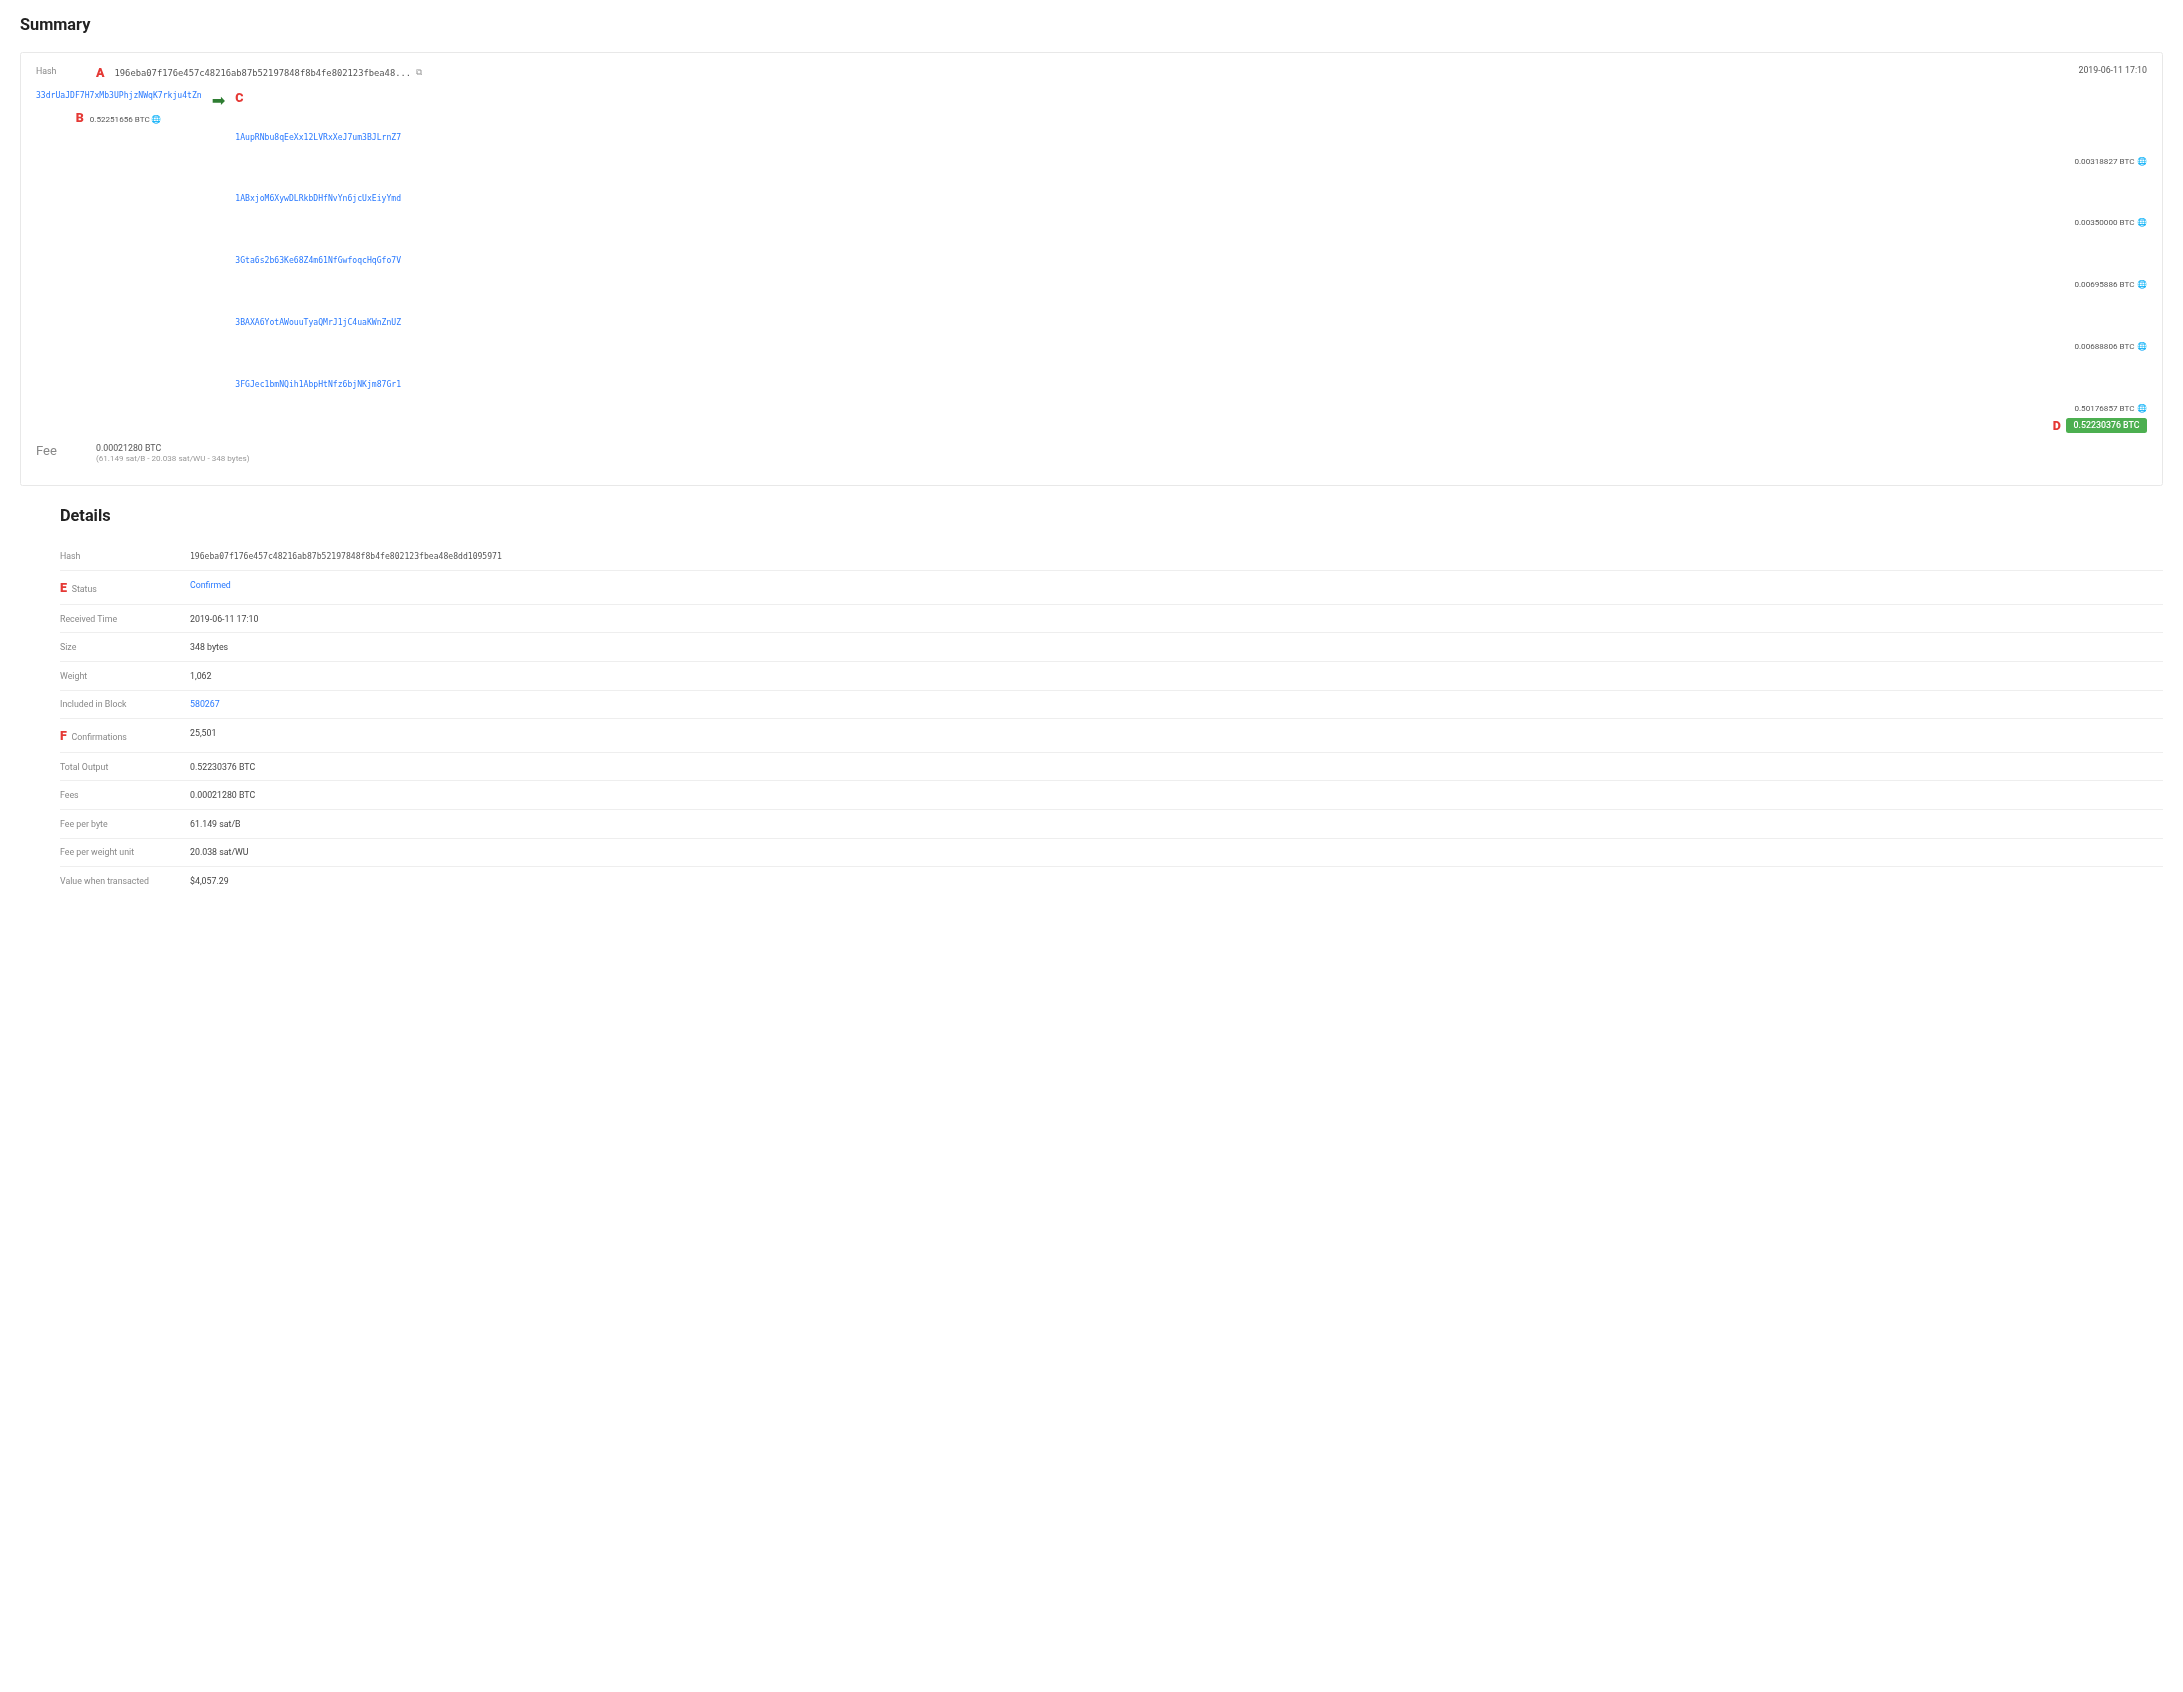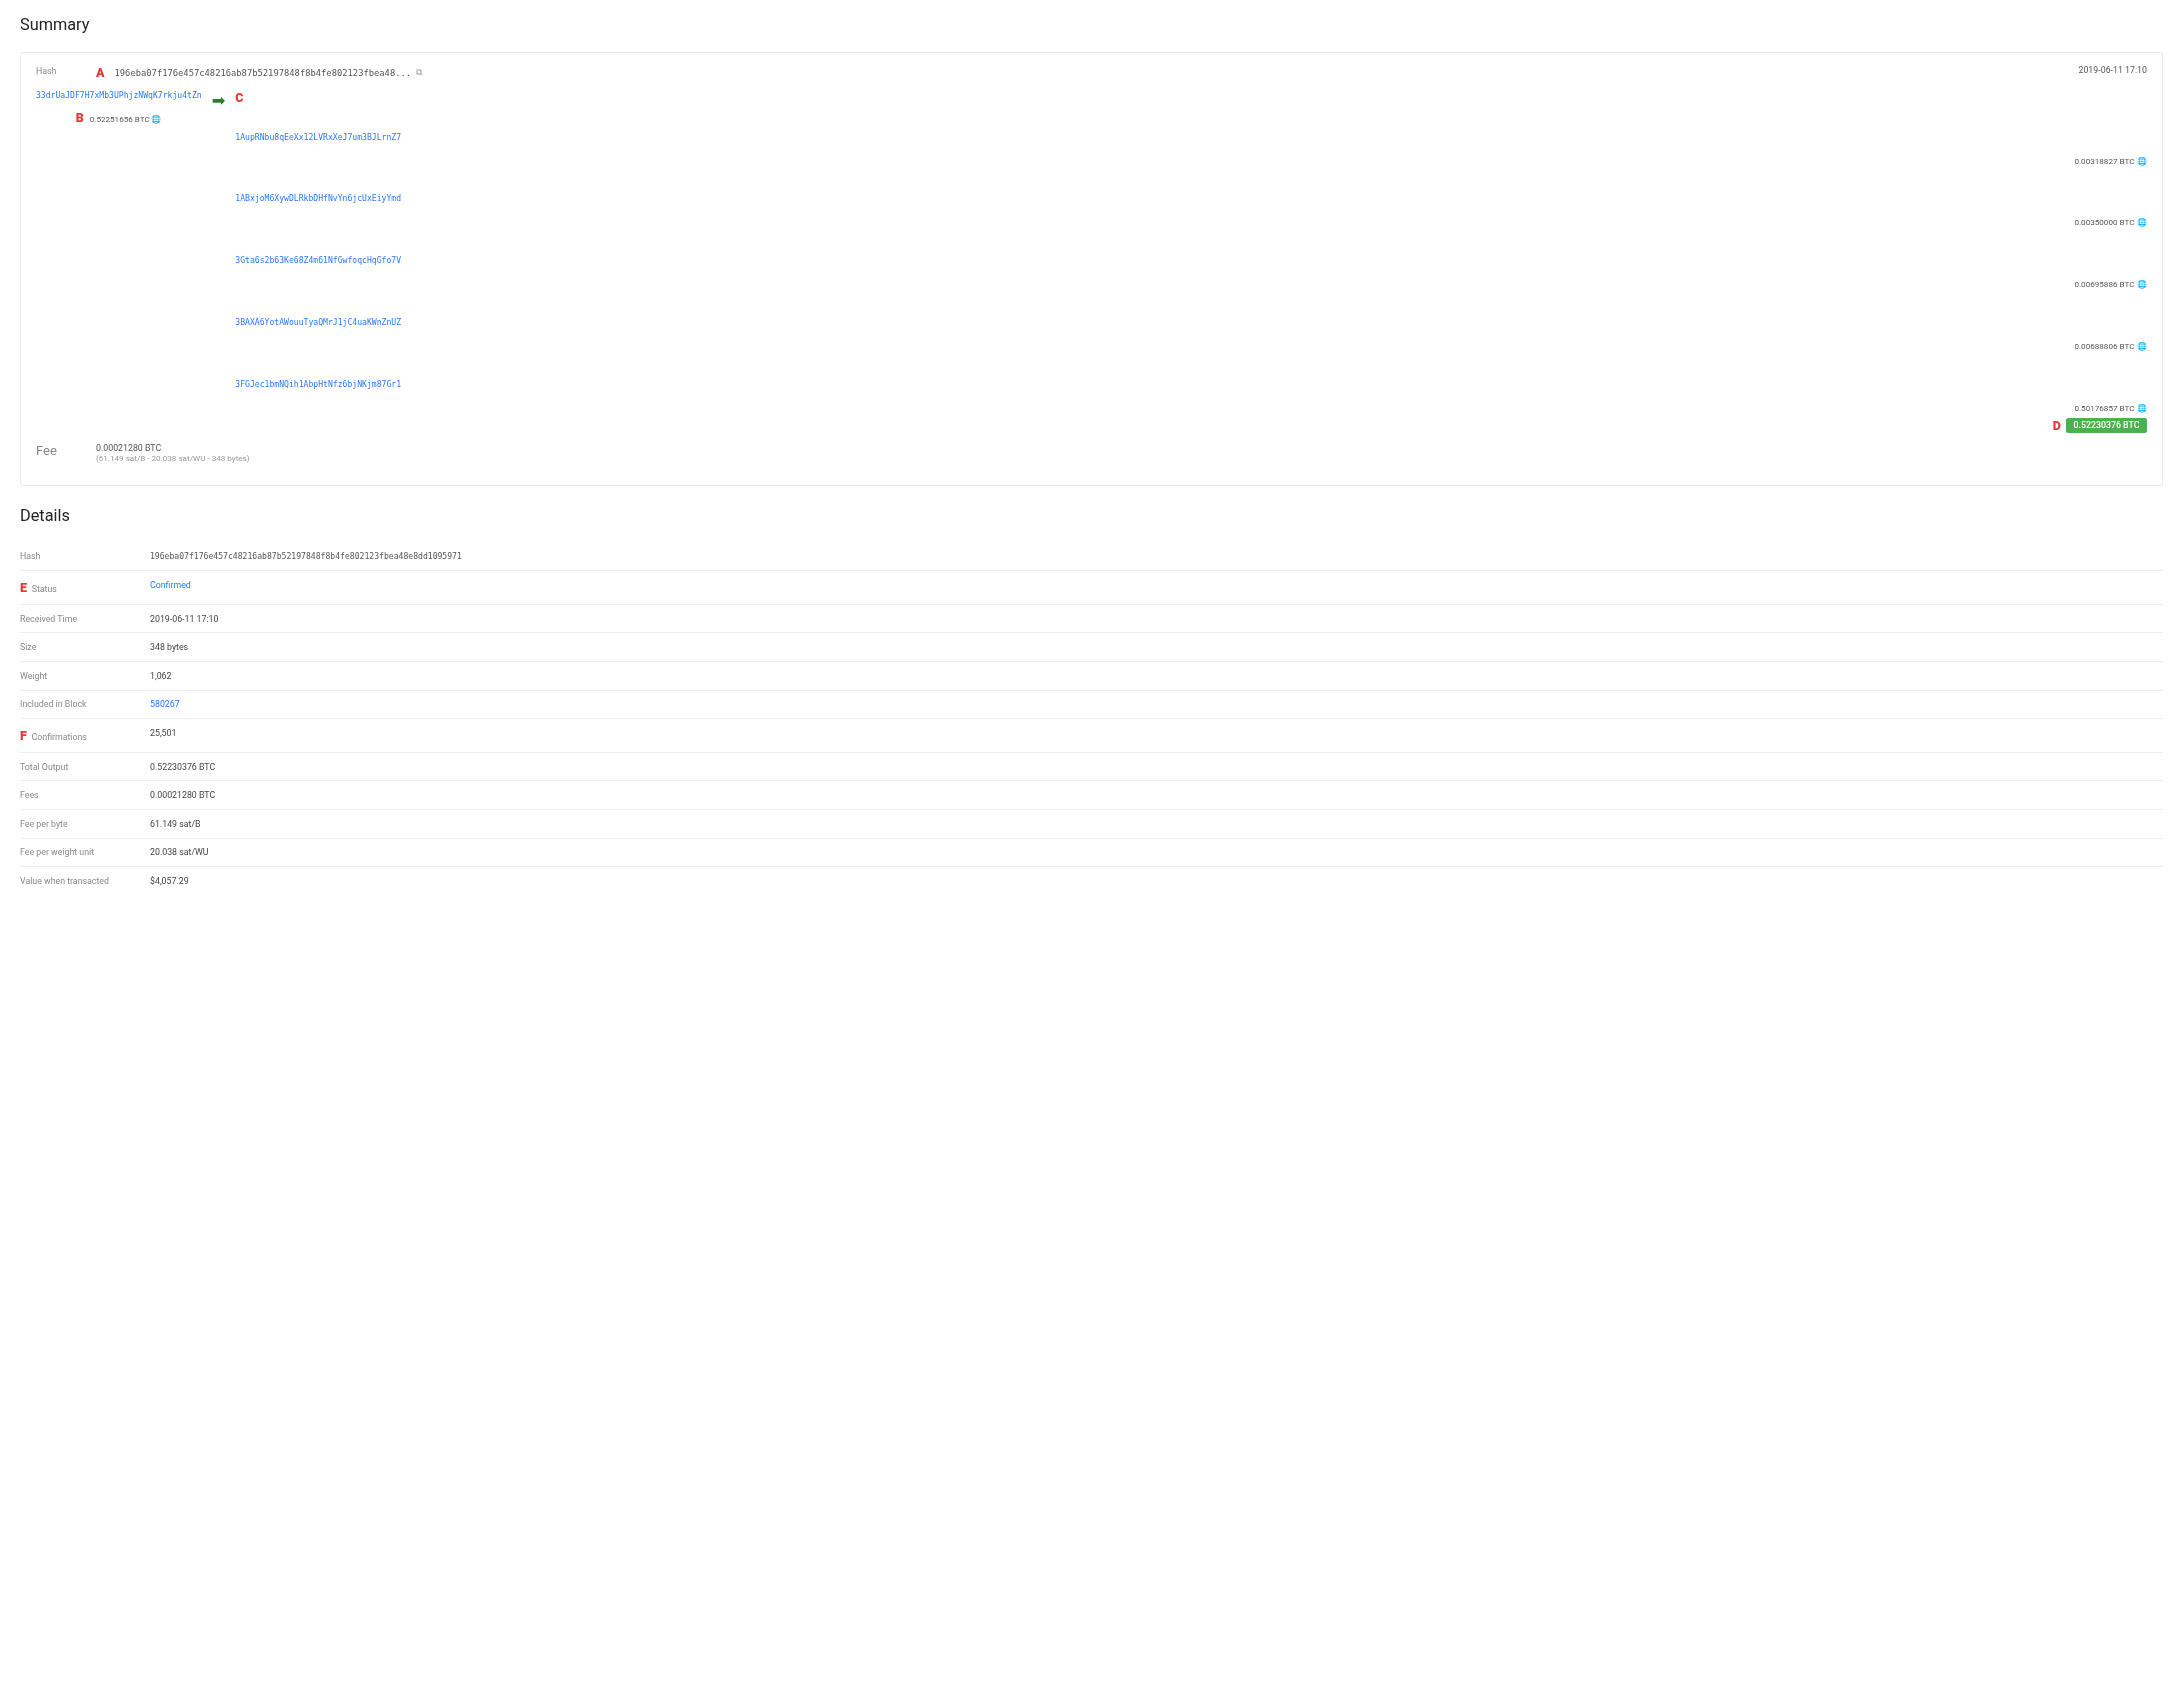--- a/index.html
+++ b/index.html
@@ -7,21 +7,21 @@
       font-family: -apple-system, BlinkMacSystemFont, 'Segoe UI', Roboto, sans-serif;
       background: #fff;
       color: #333;
       font-size: 9.4px;
       padding: 15px 20px;
     }
 
     
     .section-title {
       font-size: 16.3px;
-      font-weight: 400;
+      font-weight: 700;
       color: #222;
       margin-bottom: 15px;
       padding-bottom: 2.5px;
     }
 
     .summary-card {
       background: #fff;
       border: 0.6px solid #e8e8e8;
       border-radius: 2.5px;
       padding: 12.5px 15px;
@@ -175,20 +175,21 @@
     .input-amount-row {
       display: flex;
       align-items: center;
       gap: 7.5px;
       flex-direction: column;
     }
 
     
     .details-section {
       margin-top: 5px;
+      margin-left: 40px;
     }
 
     .details-table {
       width: 100%;
       border-collapse: collapse;
     }
 
     .details-table tr {
       border-bottom: 0.6px solid #eee;
     }

